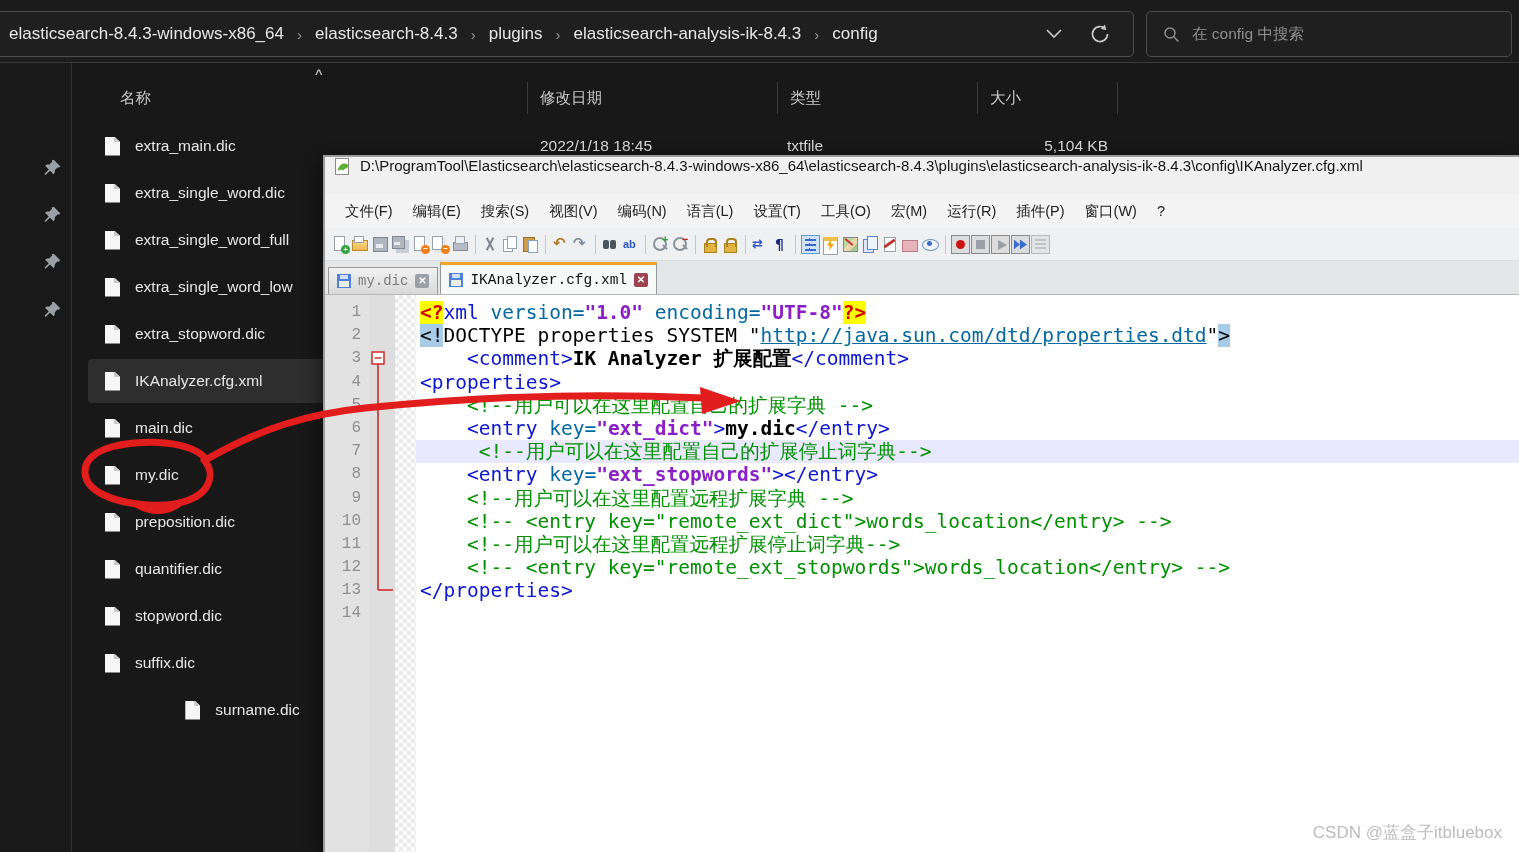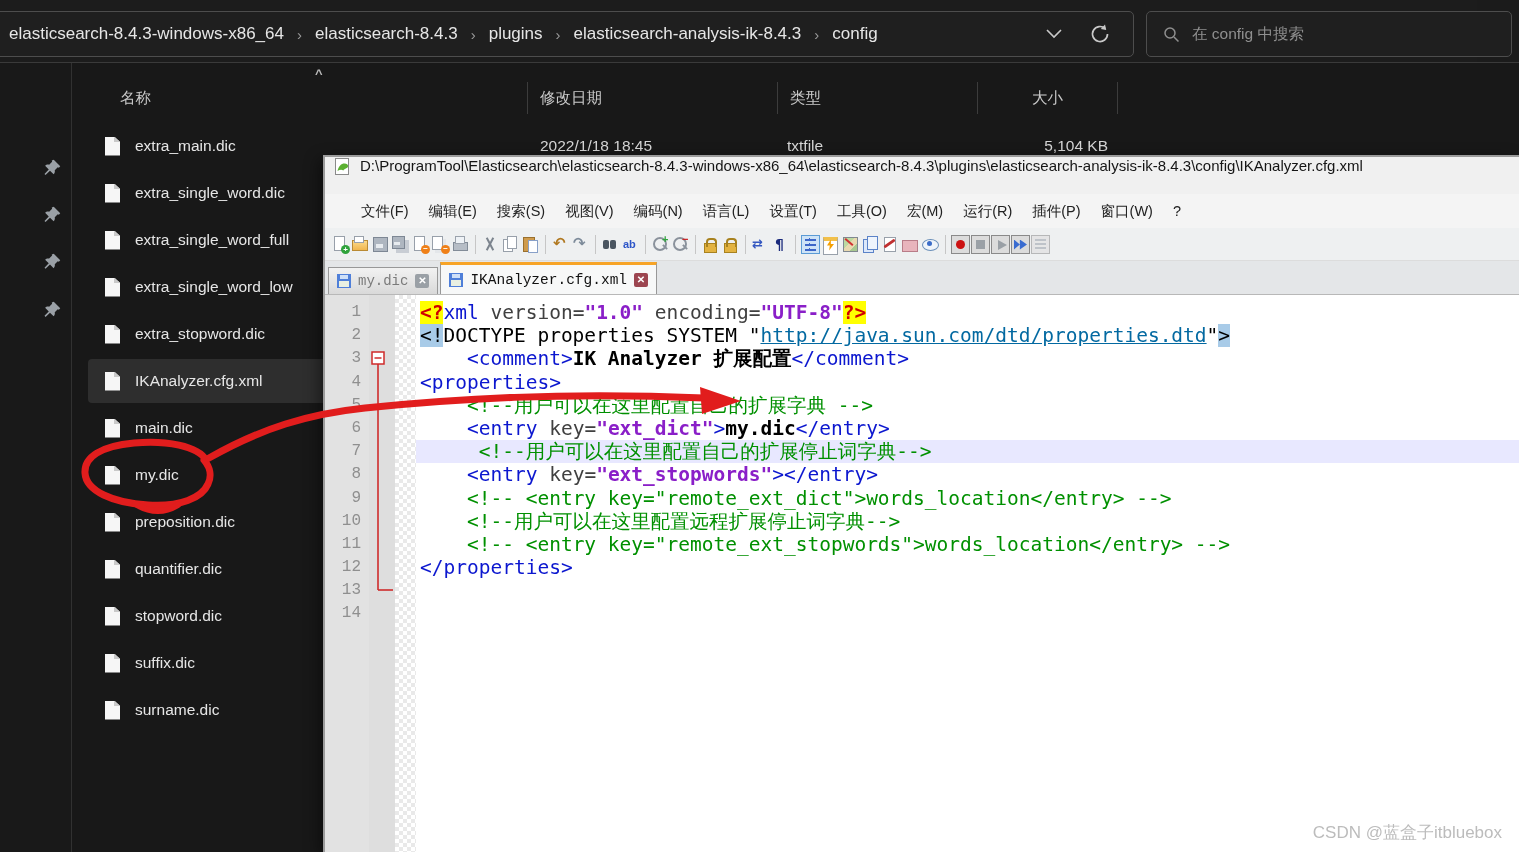--- a/index.html
+++ b/index.html
@@ -31,21 +31,21 @@
   .ficon{width:15px;height:19px;background:#f6f6f6;position:relative;flex:none;clip-path:polygon(0 0,62% 0,100% 27%,100% 100%,0 100%)}
   .ficon::after{content:"";position:absolute;top:0;right:0;width:6px;height:5.5px;background:#c9c9c9;clip-path:polygon(0 0,100% 100%,0 100%)}
   .cell{position:absolute;top:50%;transform:translateY(-50%);color:#d6d6d6;font-size:15.5px;white-space:nowrap}
   .cell-date{left:452px}
   .cell-type{left:699px}
   .cell-size{left:912px;width:108px;text-align:right}
 
   
   .npp{position:absolute;left:323px;top:155px;width:1196px;height:697px;background:#f0f0f0;border-left:2px solid #9b9b9b;border-top:2px solid #9b9b9b;overflow:hidden;box-shadow:-4px 4px 14px rgba(0,0,0,.45)}
   .npp-title{height:37px;display:flex;align-items:flex-start;gap:8px;padding-left:8px;background:#f0f0f0;color:#151515;font-size:15px;white-space:nowrap;overflow:hidden}
-  .npp-menu{height:34px;display:flex;align-items:center;background:#f4f4f4;padding-left:26px}
+  .npp-menu{height:34px;display:flex;align-items:center;background:#f4f4f4;padding-left:10px}
   .npp-menu .mi{padding:0 10px;font-size:14.5px;color:#222;cursor:default}
   .npp-toolbar{height:33px;display:flex;align-items:center;background:#eef0f1;padding-left:6px;gap:1px;border-bottom:1px solid #dcdcdc}
 
   .ti{width:19px;height:19px;position:relative;display:inline-block;flex:none}
   .ti::before,.ti::after{content:"";position:absolute}
   .ti i{position:absolute;font-style:normal}
   .tsep{width:9px;height:19px;position:relative;flex:none}
   .tsep::before{content:"";position:absolute;left:4px;top:0;width:1px;height:19px;background:#c6c6c6}
   .frame{background:#dcdcdc;border:1px solid #8a8a8a}
 
@@ -119,21 +119,21 @@
   .npp-editor{position:absolute;left:0;top:138px;right:0;bottom:0;background:#fff}
   .ed-ln{position:absolute;left:0;top:0;bottom:0;width:44px;background:#e2e2e2;padding-top:6px}
   .ed-fold{position:absolute;left:44px;top:0;bottom:0;width:26px;background:#dedede}
   .ed-checker{position:absolute;left:70px;top:0;bottom:0;width:21px;background-color:#fff;background-image:linear-gradient(45deg,#e9e9e9 25%,transparent 25%,transparent 75%,#e9e9e9 75%),linear-gradient(45deg,#e9e9e9 25%,transparent 25%,transparent 75%,#e9e9e9 75%);background-size:8px 8px;background-position:0 0,4px 4px}
   .ed-text{position:absolute;left:91px;top:0;right:0;bottom:0;padding-top:6px;overflow:hidden}
   .ln-num{height:23.2px;line-height:23.2px;text-align:right;padding-right:8px;color:#8f8f8f;font:16px/23.2px "Liberation Mono","DejaVu Sans Mono",monospace}
   .code-line{height:23.2px;line-height:23.2px;white-space:pre;font:19.5px/23.2px "DejaVu Sans Mono","Liberation Mono",monospace;padding-left:4px}
   .code-line.hl{background:#e8e8ff}
   .tk-pi{background:#ffff00;color:#d00000;font-weight:bold}
   .tk-tag{color:#0c17cf}
-  .tk-attr{color:#404040}
+  .tk-attr{color:#0369a1}
   .tk-val{color:#8a1fc8;font-weight:bold}
   .tk-txt{color:#000;font-weight:bold}
   .tk-com{color:#009000}
   .tk-def{color:#000}
   .tk-url{color:#0369a1;text-decoration:underline}
   .tk-hlb{background:#a8cbe8;color:#000}
   .fold-svg{position:absolute;left:44px;top:0;pointer-events:none}
 
   
   .annotation-svg{position:absolute;left:0;top:0;width:1519px;height:852px;z-index:40;pointer-events:none}
@@ -189,21 +189,21 @@
   <svg class="pin" style="top:237px" width="20" height="20" viewBox="0 0 16 16">
       <path d="M9.4 1.4l5.2 5.2-1.1 1.1-.9-.3-2.4 2.4c.3 1.4-.1 2.4-.9 3.2l-2.9-2.9-3.6 3.4-.8-.8 3.4-3.6L2.5 6.2c.8-.8 1.8-1.2 3.2-.9l2.4-2.4-.3-.9z" fill="#9aa0a6"></path>
     </svg>
 </div>
 
 <div class="ex-list">
   <span class="sort-caret">^</span>
   <span class="hdr" style="left:48px">名称</span>
   <span class="hdr" style="left:468px">修改日期</span>
   <span class="hdr" style="left:718px">类型</span>
-  <span class="hdr" style="left:960px">大小</span>
+  <span class="hdr" style="left:918px">大小</span>
   <div class="hdr-sep" style="left:455px"></div>
   <div class="hdr-sep" style="left:705px"></div>
   <div class="hdr-sep" style="left:905px"></div>
   <div class="hdr-sep" style="left:1045px"></div>
   <div id="file-rows">
       <div class="file-row" style="top: 61px;">
         <span class="ficon"></span>
         <span>extra_main.dic</span>
         <span class="cell cell-date">2022/1/18 18:45</span>
         <span class="cell cell-type">txtfile</span>
@@ -246,21 +246,21 @@
         <span>quantifier.dic</span>
       </div>
       <div class="file-row" style="top: 531px;">
         <span class="ficon"></span>
         <span>stopword.dic</span>
       </div>
       <div class="file-row" style="top: 578px;">
         <span class="ficon"></span>
         <span>suffix.dic</span>
       </div>
-      <div class="file-row" style="top: 625px;">
+      <div class="file-row" style="top: 625px; justify-content: center;">
         <span class="ficon"></span>
         <span>surname.dic</span>
       </div>
     </div>
 </div>
 
 <div class="npp">
   <div class="npp-title">
     <svg width="19" height="19" viewBox="0 0 19 19">
       <rect x="2.5" y="1.5" width="13" height="16" fill="#fff" stroke="#8a8a8a"></rect>
@@ -422,20 +422,21 @@
     <div class="ed-checker"></div>
     <div class="ed-text" id="ed-lines">
         <div class="code-line"><span class="tk-pi">&lt;?</span><span class="tk-tag">xml</span><span class="tk-def"> </span><span class="tk-attr">version=</span><span class="tk-val">"1.0"</span><span class="tk-def"> </span><span class="tk-attr">encoding=</span><span class="tk-val">"UTF-8"</span><span class="tk-pi">?&gt;</span></div>
         <div class="code-line"><span class="tk-hlb">&lt;!</span><span class="tk-def">DOCTYPE properties SYSTEM "</span><span class="tk-url">http://java.sun.com/dtd/properties.dtd</span><span class="tk-def">"</span><span class="tk-hlb">&gt;</span></div>
         <div class="code-line"><span class="tk-def">    </span><span class="tk-tag">&lt;comment&gt;</span><span class="tk-txt">IK Analyzer 扩展配置</span><span class="tk-tag">&lt;/comment&gt;</span></div>
         <div class="code-line"><span class="tk-tag">&lt;properties&gt;</span></div>
         <div class="code-line"><span class="tk-def">    </span><span class="tk-com">&lt;!--用户可以在这里配置自己的扩展字典 --&gt;</span></div>
         <div class="code-line"><span class="tk-def">    </span><span class="tk-tag">&lt;entry</span><span class="tk-def"> </span><span class="tk-attr">key=</span><span class="tk-val">"ext_dict"</span><span class="tk-tag">&gt;</span><span class="tk-txt">my.dic</span><span class="tk-tag">&lt;/entry&gt;</span></div>
         <div class="code-line hl"><span class="tk-def">     </span><span class="tk-com">&lt;!--用户可以在这里配置自己的扩展停止词字典--&gt;</span></div>
         <div class="code-line"><span class="tk-def">    </span><span class="tk-tag">&lt;entry</span><span class="tk-def"> </span><span class="tk-attr">key=</span><span class="tk-val">"ext_stopwords"</span><span class="tk-tag">&gt;</span><span class="tk-tag">&lt;/entry&gt;</span></div>
+        <div class="code-line"><span class="tk-def">    </span><span class="tk-com">&lt;!--用户可以在这里配置远程扩展字典 --&gt;</span></div>
         <div class="code-line"><span class="tk-def">    </span><span class="tk-com">&lt;!-- &lt;entry key="remote_ext_dict"&gt;words_location&lt;/entry&gt; --&gt;</span></div>
         <div class="code-line"><span class="tk-def">    </span><span class="tk-com">&lt;!--用户可以在这里配置远程扩展停止词字典--&gt;</span></div>
         <div class="code-line"><span class="tk-def">    </span><span class="tk-com">&lt;!-- &lt;entry key="remote_ext_stopwords"&gt;words_location&lt;/entry&gt; --&gt;</span></div>
         <div class="code-line"><span class="tk-tag">&lt;/properties&gt;</span></div>
         <div class="code-line"></div>
       </div>
     <svg class="fold-svg" width="26" height="480" viewBox="0 0 26 480">
       <line x1="9" y1="69" x2="9" y2="295" stroke="#cf2b2b" stroke-width="1.6"></line>
       <line x1="9" y1="295" x2="24" y2="295" stroke="#cf2b2b" stroke-width="1.6"></line>
       <rect x="3" y="57" width="12" height="12" fill="#fff" stroke="#cf2b2b" stroke-width="1.5"></rect>

